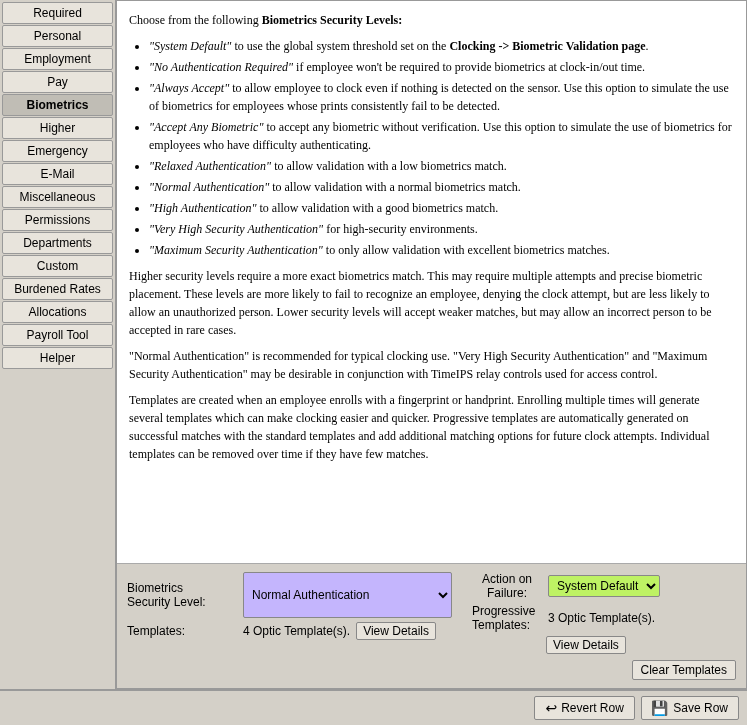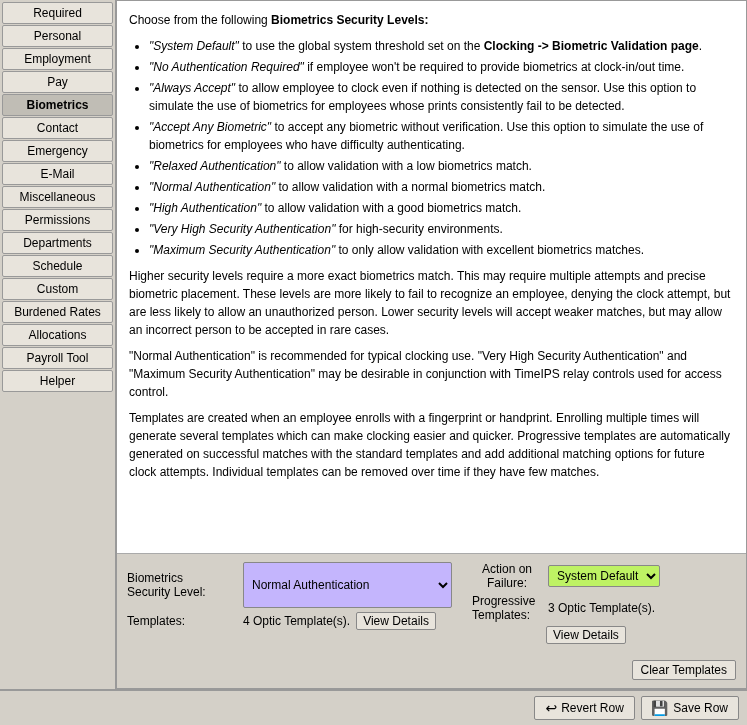--- a/index.html
+++ b/index.html
@@ -57,20 +57,21 @@
       overflow: hidden;
     }
     .content-scroll {
       flex: 1;
       overflow-y: auto;
       padding: 10px 12px;
       line-height: 1.5;
     }
     .content-scroll p, .content-scroll ul {
       margin-bottom: 8px;
+      font-family: Liberation Serif, serif;
     }
     .content-scroll ul {
       margin-left: 20px;
     }
     .content-scroll li {
       margin-bottom: 3px;
     }
     .bold { font-weight: bold; }
     
     .bottom-form {
@@ -134,21 +135,21 @@
       padding: 2px 4px;
       font-size: 12px;
       background: #bef264;
       border: 1px solid #888;
       border-radius: 2px;
     }
     
     .clear-row {
       display: flex;
       justify-content: flex-end;
-      margin-top: 16px;
+      margin-top: 6px;
     }
     
     .footer-bar {
       background: #d4d0c8;
       border-top: 2px solid #999;
       padding: 4px 8px;
       display: flex;
       justify-content: flex-end;
       align-items: center;
       gap: 6px;
@@ -175,27 +176,26 @@
 <div class="main-container">
   <div class="content-area">
 
     <div class="sidebar">
 
     <div class="sidebar-item">Required</div>
         <div class="sidebar-item">Personal</div>
         <div class="sidebar-item">Employment</div>
         <div class="sidebar-item">Pay</div>
         <div class="sidebar-item active">Biometrics</div>
-        <div class="sidebar-item">Contact</div>
+        <div class="sidebar-item">Higher</div>
         <div class="sidebar-item">Emergency</div>
         <div class="sidebar-item">E-Mail</div>
         <div class="sidebar-item">Miscellaneous</div>
         <div class="sidebar-item">Permissions</div>
         <div class="sidebar-item">Departments</div>
-        <div class="sidebar-item">Schedule</div>
         <div class="sidebar-item">Custom</div>
         <div class="sidebar-item">Burdened Rates</div>
         <div class="sidebar-item">Allocations</div>
         <div class="sidebar-item">Payroll Tool</div>
         <div class="sidebar-item">Helper</div>
       </div>
 
     <div class="main-panel">
       <div class="content-scroll">
         <p>

